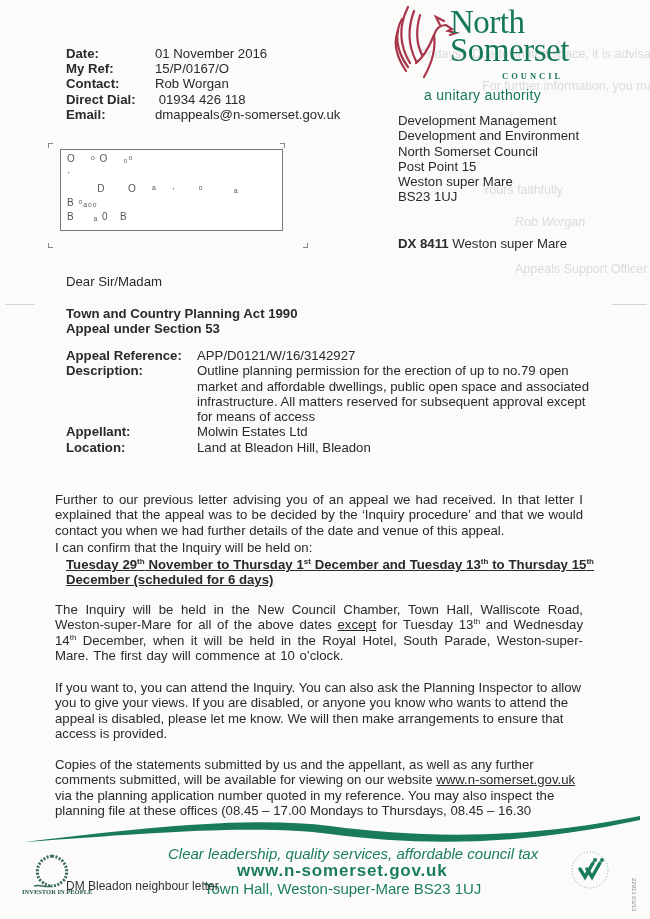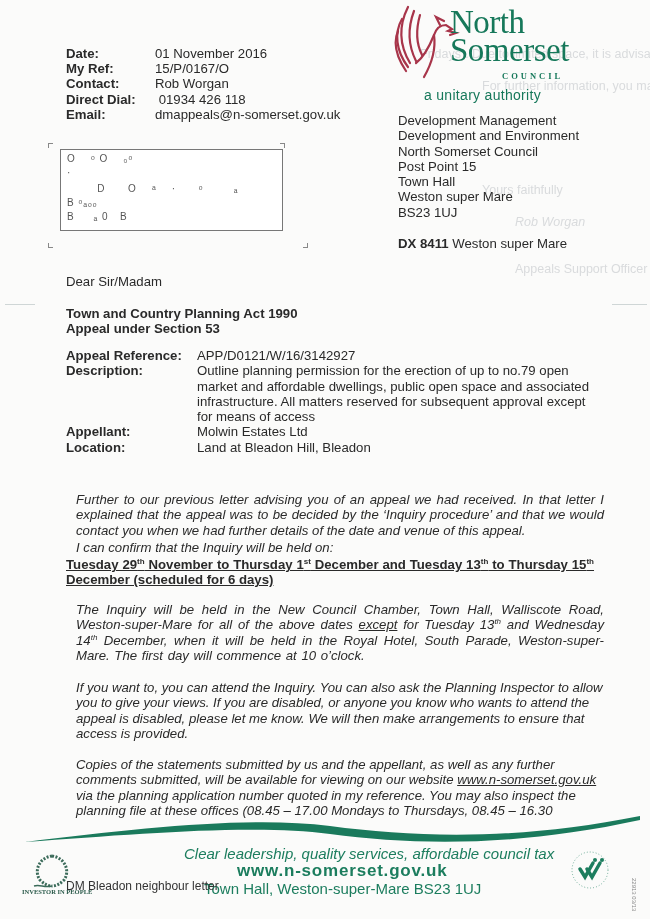--- a/index.html
+++ b/index.html
@@ -43,34 +43,34 @@
 
   
   .txt { font-size: 13.2px; line-height: 15.3px; }
   .salutation { left: 66px; top: 274px; }
   .act { left: 66px; top: 306px; font-weight: bold; }
   .details { left: 66px; top: 348px; width: 560px; }
   .details .row { display: flex; }
   .details .lbl { font-weight: bold; width: 131px; flex: none; }
   .details .val { width: 420px; }
 
-  .para { left: 76px; width: 528px; text-align: justify; font-style: italic; }
+  .para { left: 55px; width: 528px; text-align: justify; }
   .p1 { top: 492px; }
   .p2 { top: 540px; }
   .dates { left: 66px; top: 557px; width: 528px; font-weight: bold; text-decoration: underline; text-align: justify; }
   .p3 { top: 602px; word-spacing: 1px; }
   .p4 { top: 680px; text-align: left; }
   .p5 { top: 757px; text-align: left; }
   sup { font-size: 8px; line-height: 0; }
   .link { text-decoration: underline; }
   .u { text-decoration: underline; }
 
   
   .swoosh { left: 0; top: 808px; width: 650px; height: 40px; }
-  .tagline { left: 184px; top: 845px; font-size: 15px; font-style: italic; color: #1c7d5e; white-space: nowrap; }
+  .tagline { left: 168px; top: 845px; font-size: 15px; font-style: italic; color: #1c7d5e; white-space: nowrap; }
   .website { left: 237px; top: 861px; font-size: 17px; font-weight: bold; color: #1c7d5e; letter-spacing: 0.8px; white-space: nowrap; }
   .townhall { left: 204px; top: 880px; font-size: 15px; color: #1c7d5e; white-space: nowrap; }
   .iip { left: 22px; top: 850px; width: 60px; height: 55px; }
   .iip-text { left: 22px; top: 888px; font-family: "Liberation Serif", serif; font-size: 6.5px; font-weight: bold; color: #2a5a4a; white-space: nowrap; }
   .doc-label { left: 66px; top: 879px; font-size: 12px; color: #333; white-space: nowrap; }
   .disabled-logo { left: 565px; top: 845px; width: 50px; height: 50px; }
   .print-code { left: 637px; top: 878px; font-size: 6px; color: #888; transform: rotate(90deg); transform-origin: left top; white-space: nowrap; }
 </style>
 </head>
 <body>
@@ -123,21 +123,20 @@
   <div class="somerset">Somerset</div>
   <div class="council">COUNCIL</div>
   <div class="unitary">a unitary authority</div>
 </div>
 
 <div class="abs address txt">
   <div>Development Management</div>
   <div>Development and Environment</div>
   <div>North Somerset Council</div>
   <div>Post Point 15</div>
-  <div>Town Hall</div>
   <div>Weston super Mare</div>
   <div>BS23 1UJ</div>
 </div>
 <div class="abs dx"><b>DX 8411</b><span> Weston super Mare</span></div>
 
 <div class="corner" style="left:48px;top:143px;border-width:1px 0 0 1px;"></div>
 <div class="corner" style="left:280px;top:143px;border-width:1px 1px 0 0;"></div>
 <div class="corner" style="left:48px;top:243px;border-width:0 0 1px 1px;"></div>
 <div class="corner" style="left:303px;top:243px;border-width:0 1px 1px 0;"></div>
 

